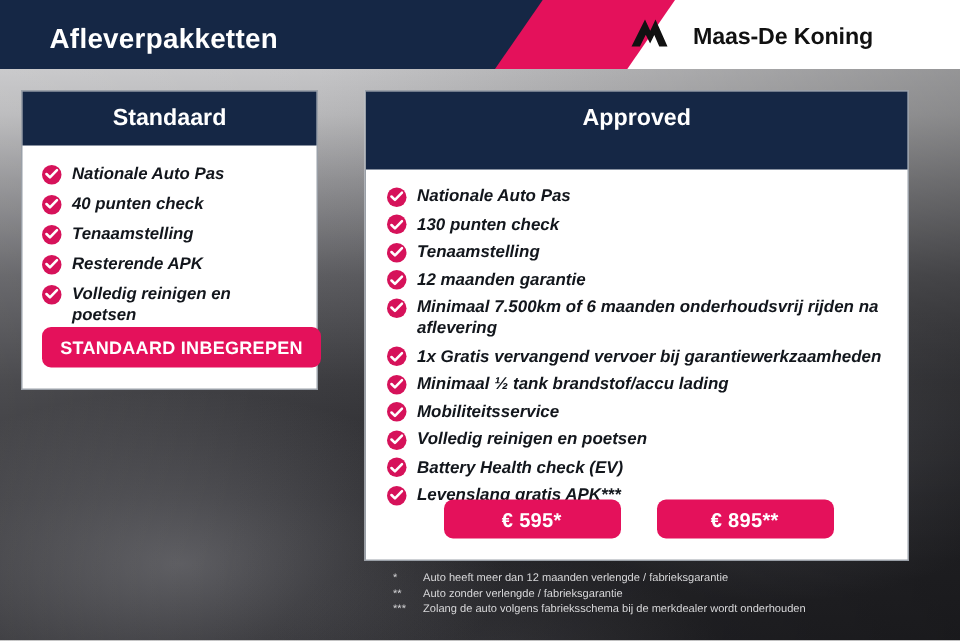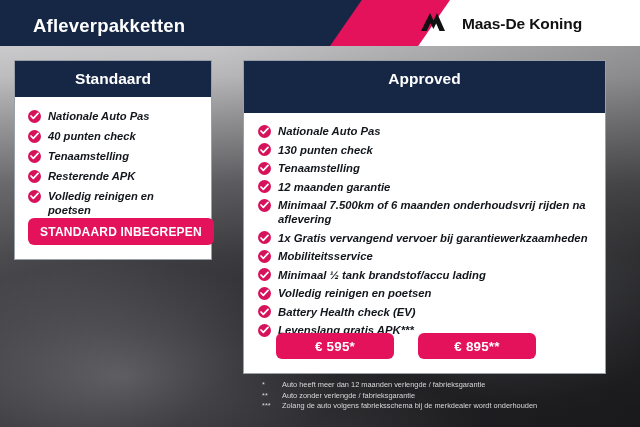--- a/index.html
+++ b/index.html
@@ -153,23 +153,22 @@
     left: 13px; bottom: 14px;
     width: 186px; height: 27px;
     font-size: 12px;
     letter-spacing: 0.2px;
   }
   #price-row {
     position: absolute;
     left: 0; bottom: 14px;
     width: 363px;
     display: flex;
-    justify-content: flex-start;
+    justify-content: center;
     gap: 24px;
-    margin-left: 32px;
   }
   .price-btn {
     width: 118px; height: 26px;
     font-size: 13.4px;
     letter-spacing: 0.2px;
   }
 
   
   #footnotes {
     position: absolute;
@@ -309,29 +308,29 @@
               </svg>
             </span>
             <span class="feat-text">1x Gratis vervangend vervoer bij garantiewerkzaamheden</span>
           </li>
           <li>
             <span class="check">
               <svg width="9" height="8" viewBox="0 0 9 8" aria-hidden="true">
                 <path d="M1 4 L3.3 6.3 L8 1.4" stroke="#ffffff" stroke-width="1.7" fill="none" stroke-linecap="round" stroke-linejoin="round"></path>
               </svg>
             </span>
+            <span class="feat-text">Minimaal ½ tank brandstof/accu lading</span>
+          </li>
+          <li>
+            <span class="check">
+              <svg width="9" height="8" viewBox="0 0 9 8" aria-hidden="true">
+                <path d="M1 4 L3.3 6.3 L8 1.4" stroke="#ffffff" stroke-width="1.7" fill="none" stroke-linecap="round" stroke-linejoin="round"></path>
+              </svg>
+            </span>
             <span class="feat-text">Mobiliteitsservice</span>
-          </li>
-          <li>
-            <span class="check">
-              <svg width="9" height="8" viewBox="0 0 9 8" aria-hidden="true">
-                <path d="M1 4 L3.3 6.3 L8 1.4" stroke="#ffffff" stroke-width="1.7" fill="none" stroke-linecap="round" stroke-linejoin="round"></path>
-              </svg>
-            </span>
-            <span class="feat-text">Minimaal ½ tank brandstof/accu lading</span>
           </li>
           <li>
             <span class="check">
               <svg width="9" height="8" viewBox="0 0 9 8" aria-hidden="true">
                 <path d="M1 4 L3.3 6.3 L8 1.4" stroke="#ffffff" stroke-width="1.7" fill="none" stroke-linecap="round" stroke-linejoin="round"></path>
               </svg>
             </span>
             <span class="feat-text">Volledig reinigen en poetsen</span>
           </li>
           <li>

